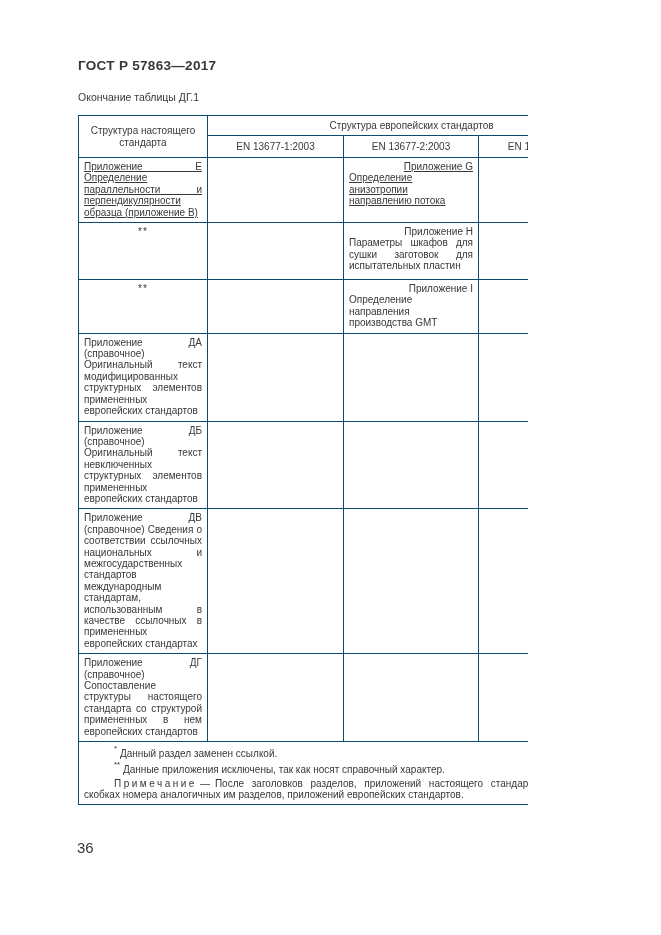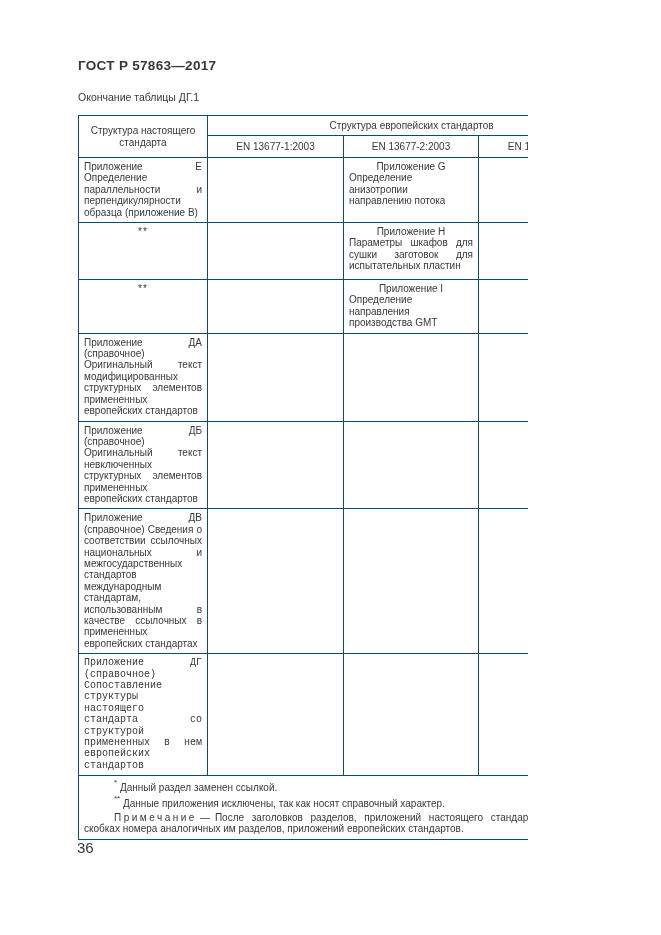--- a/index.html
+++ b/index.html
@@ -43,36 +43,36 @@
     padding: 3px 5px 4px 5px;
     overflow: hidden;
   }
   table.cmp th {
     text-align: center;
     vertical-align: middle;
     padding: 2px 6px;
   }
   tr.hr1 { height: 20px; }
   tr.hr2 { height: 22px; }
-  tr.r1 { height: 51px; }
+  tr.r1 { height: 51px; text-decoration: underline; }
   tr.r2 { height: 57px; }
   tr.r3 { height: 42px; }
   tr.r4 { height: 75px; }
   tr.r5 { height: 76px; }
   tr.r6 { height: 112px; }
-  tr.r7 { height: 82px; font-family: Liberation Mono, monospace; }
+  tr.r7 { height: 82px; }
   tr.rf { height: 62px; }
   .just { text-align: justify; }
   .ast {
     text-align: center;
     font-size: 10px;
     letter-spacing: 1px;
     padding-top: 5px;
   }
-  .app-title { text-align: center; }
+  .app-title { text-align: right; }
   .footnote-cell { padding: 4px 6px 6px 5px; }
   .fn { text-indent: 30px; margin: 0 0 1px 0; }
   .fn sup, .ast sup {
     font-size: 8px;
     position: relative;
     top: -2px;
   }
   .note { text-indent: 30px; margin-top: 2px; text-align: justify; }
   .note-label { letter-spacing: 2.5px; }
   .note-dash { margin: 0 5px 0 3px; }

